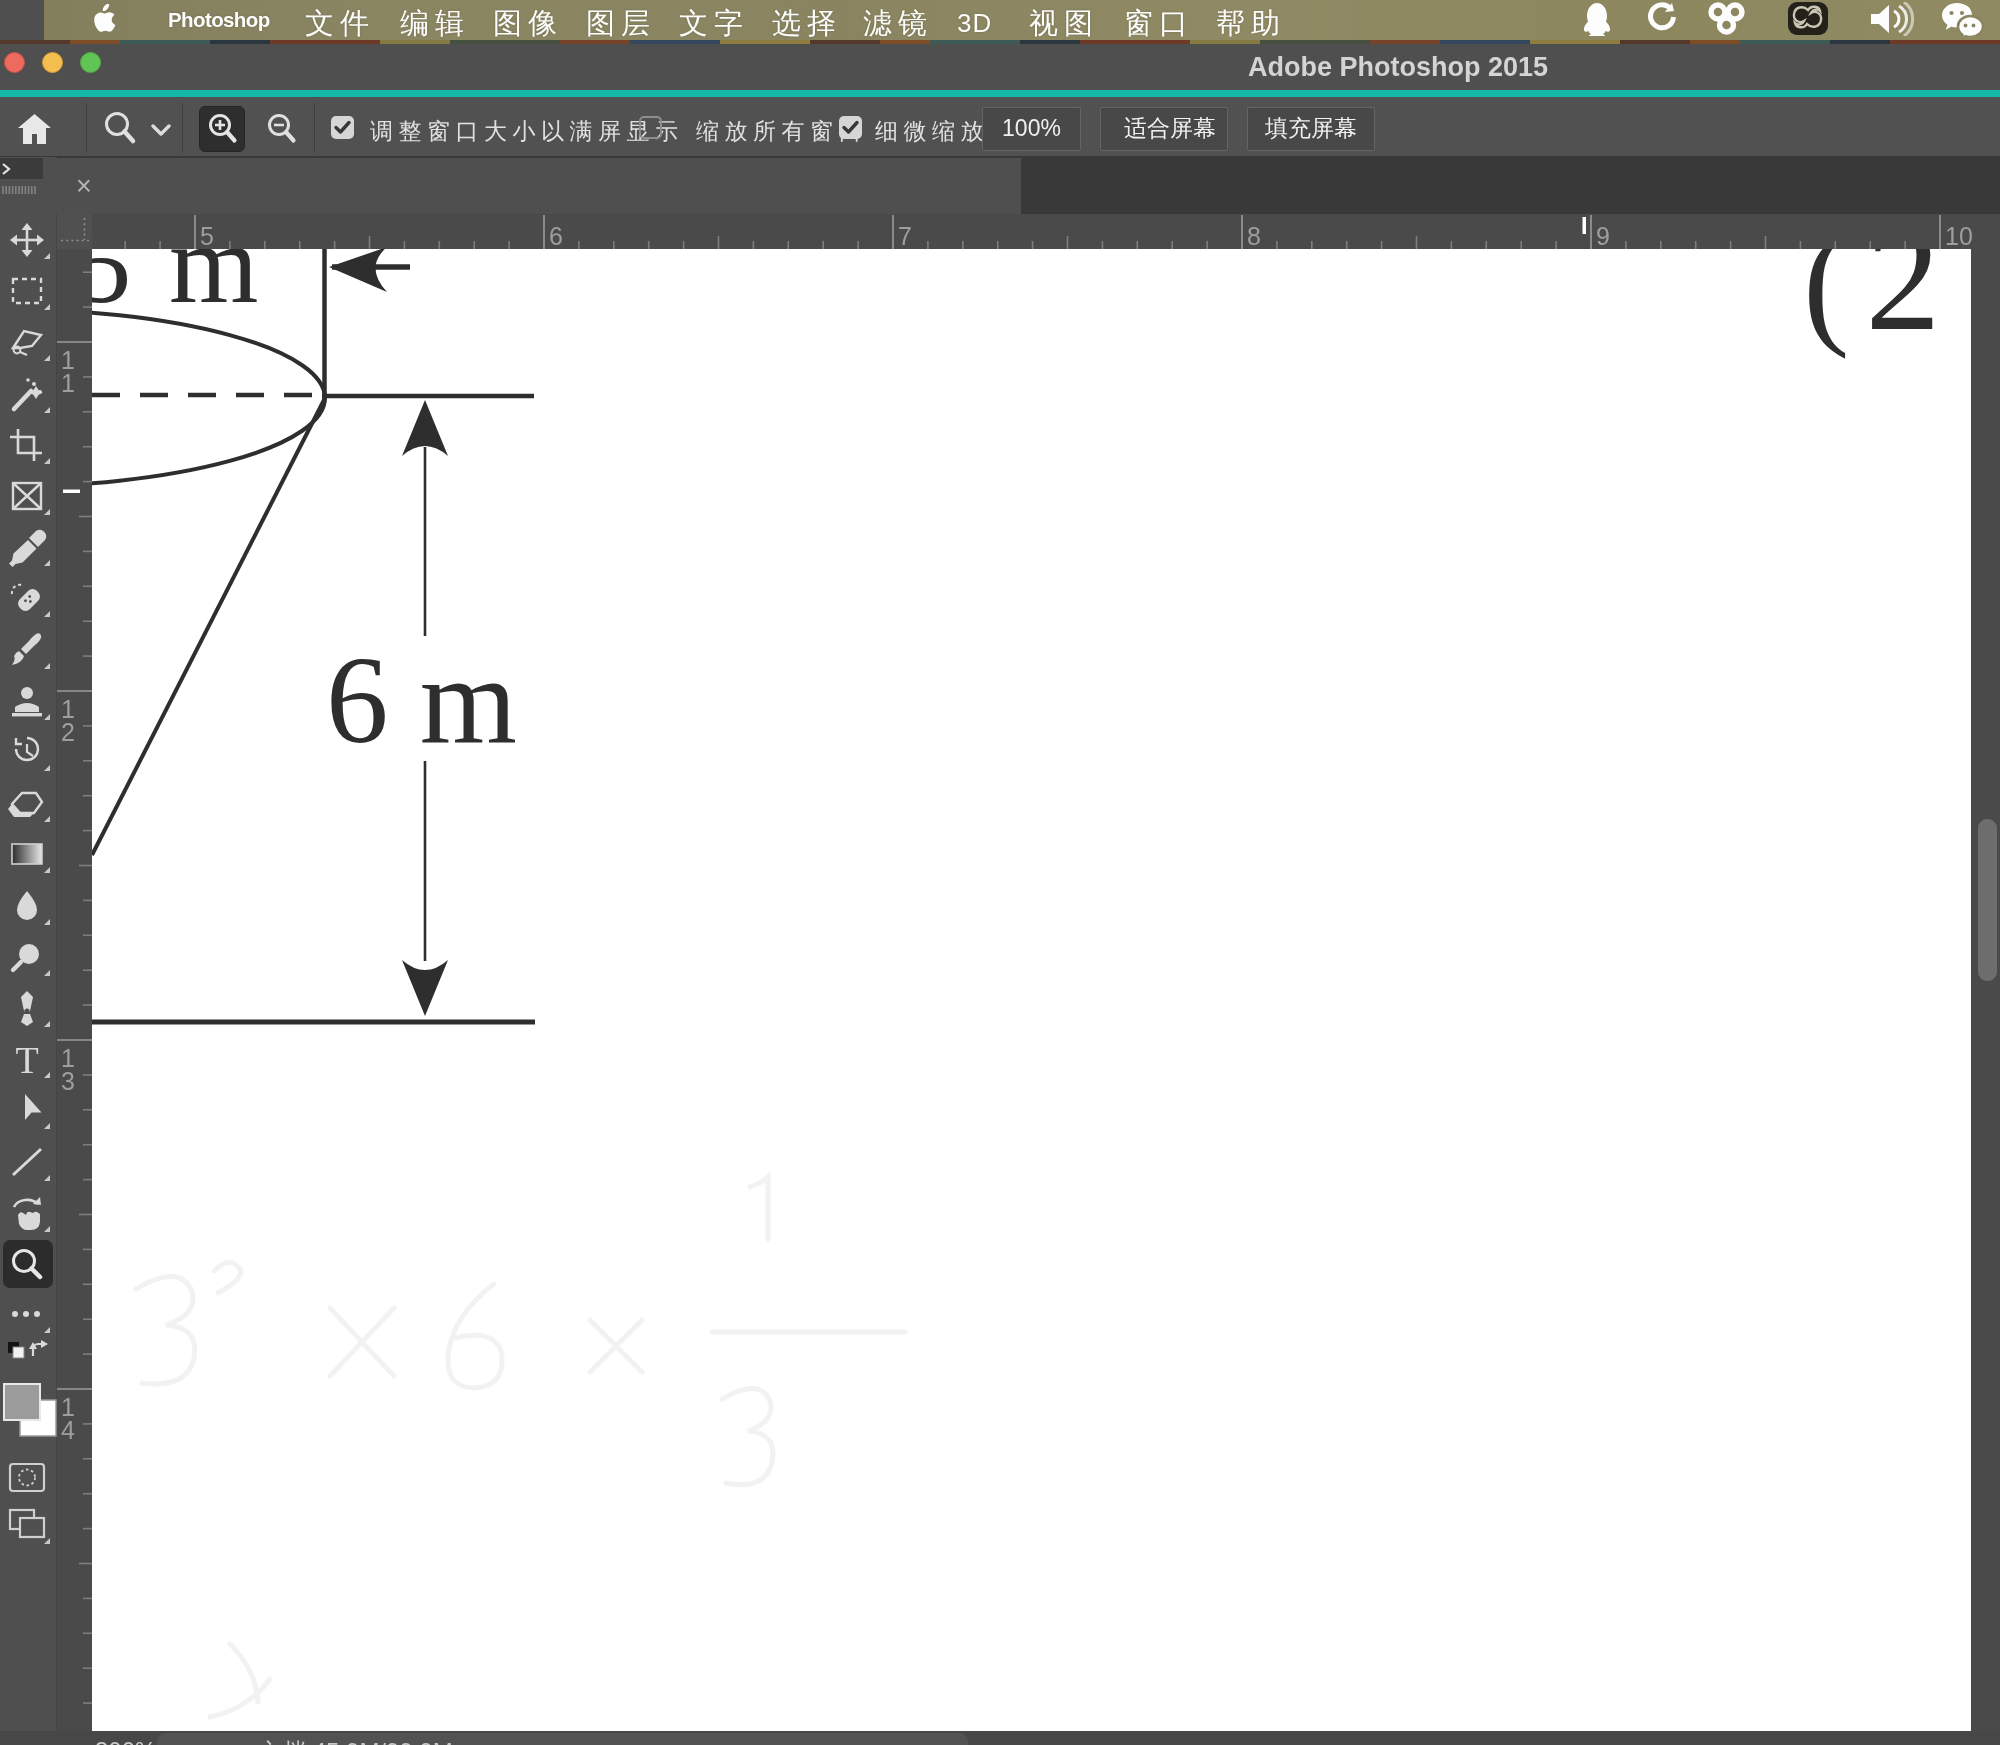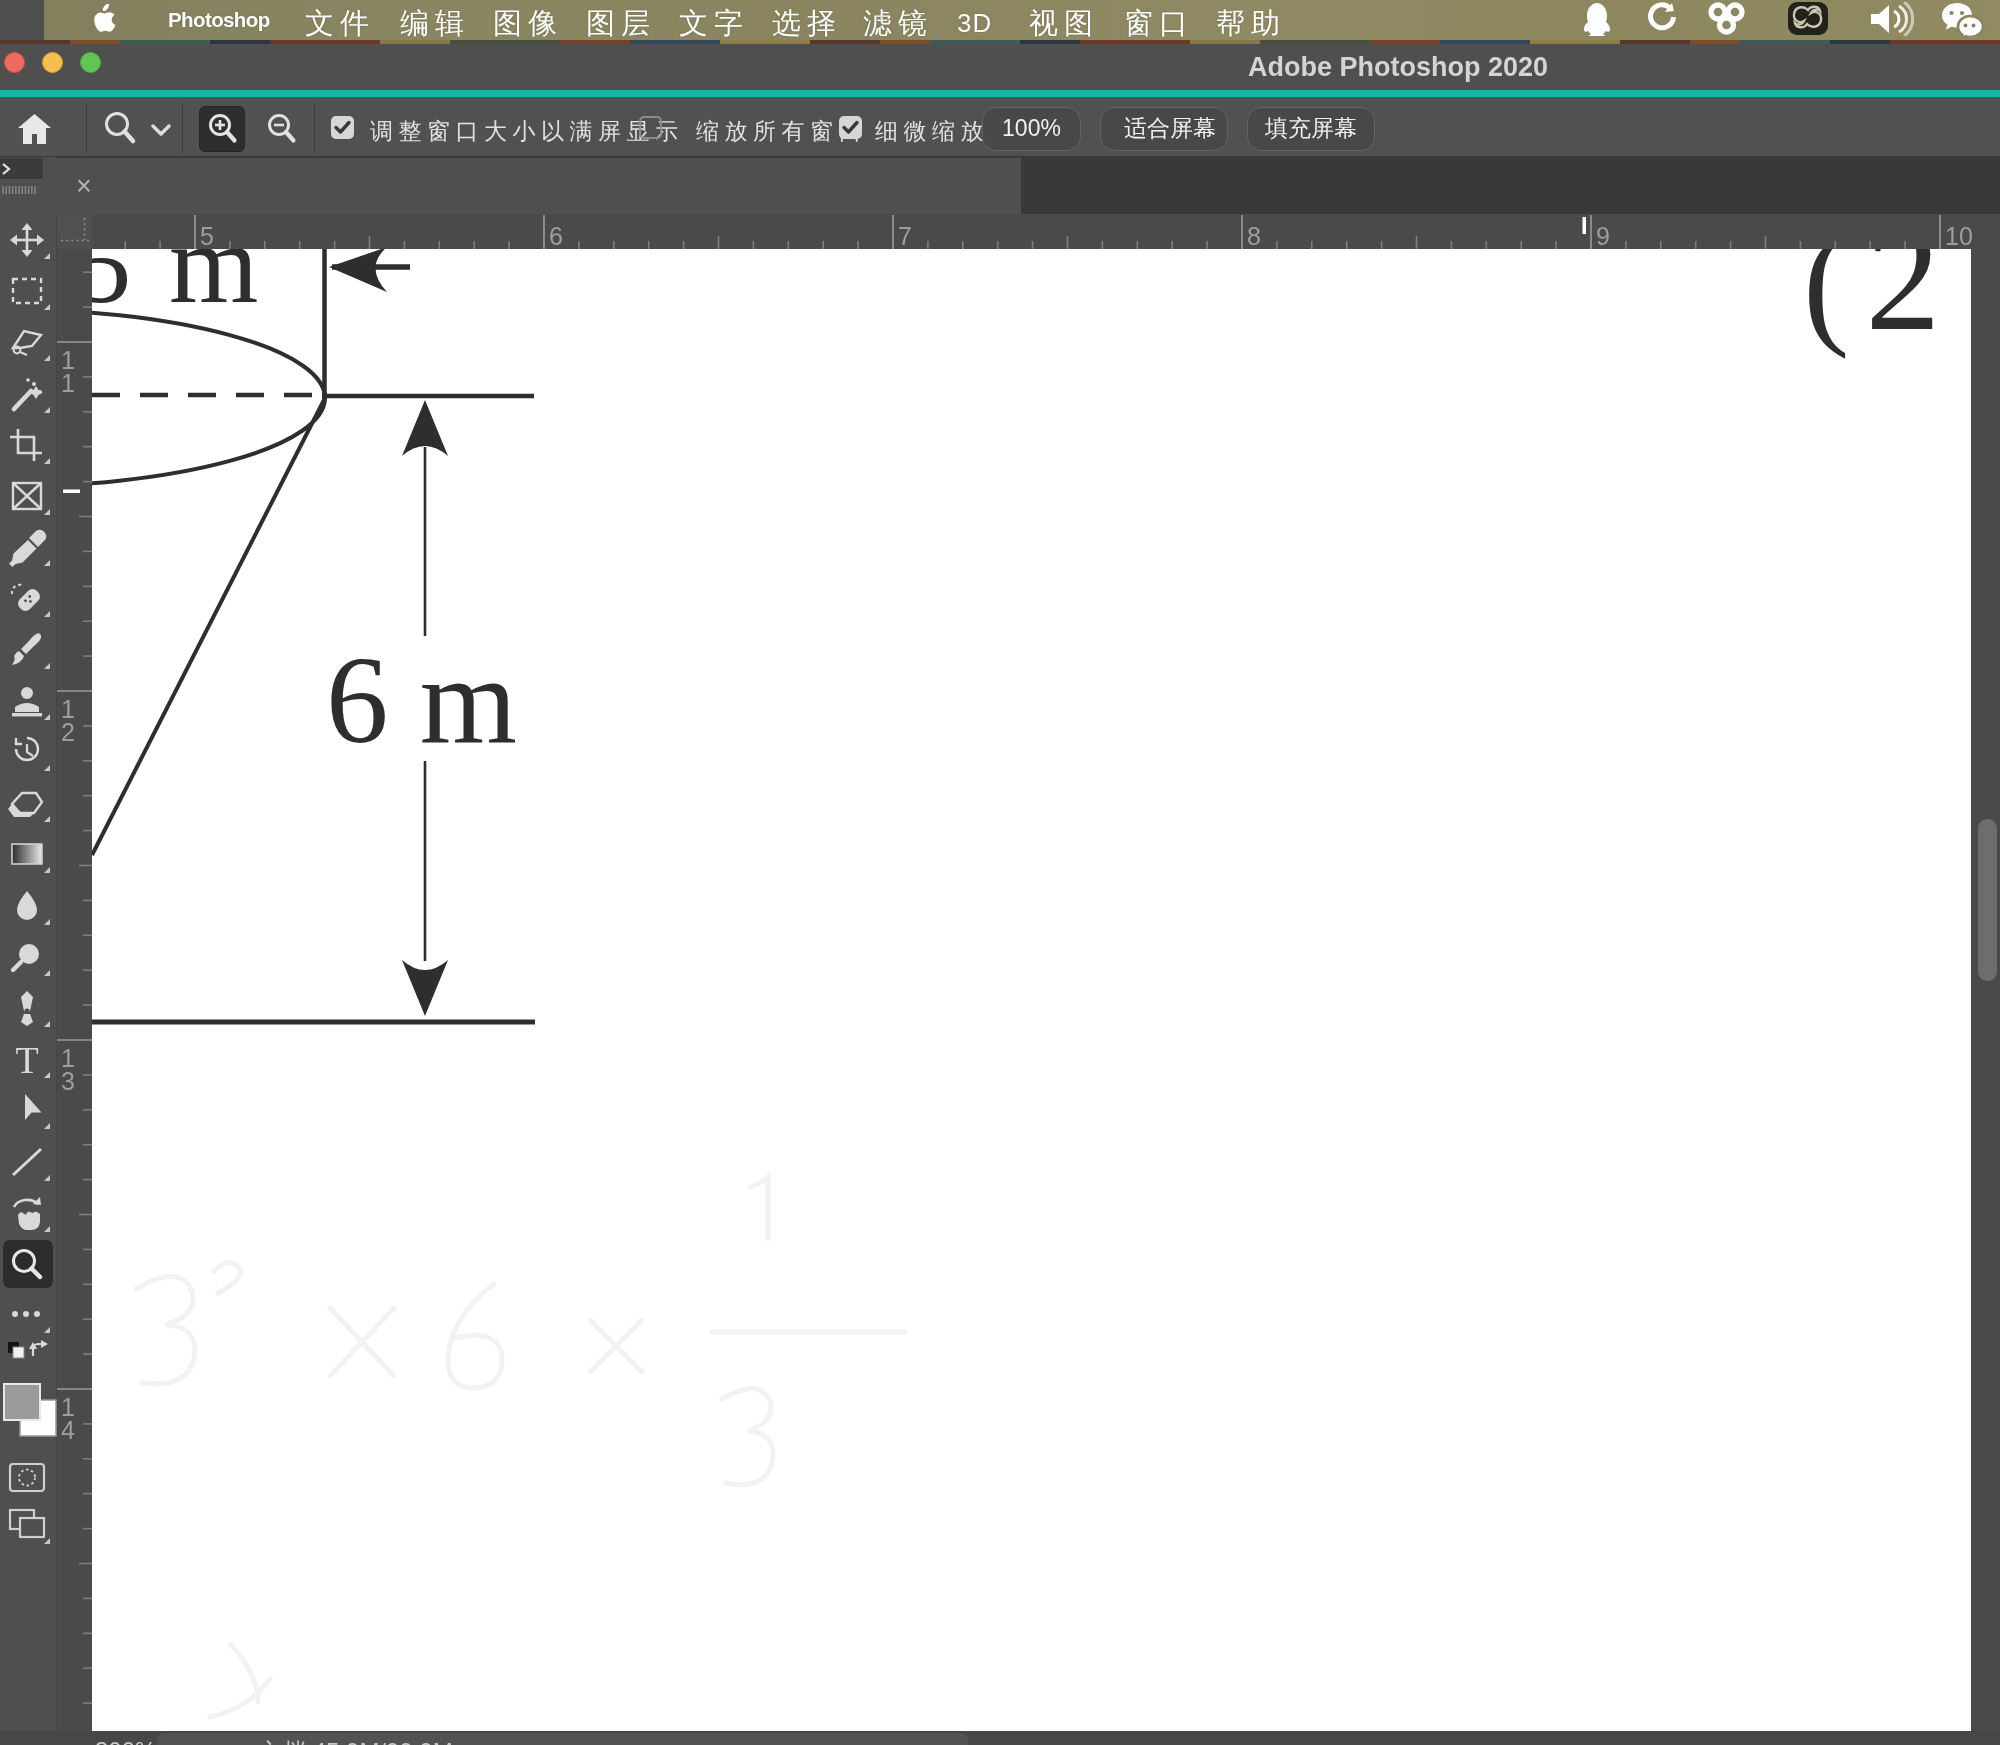--- a/index.html
+++ b/index.html
@@ -14,21 +14,21 @@
   #titlebar{left:0;top:44px;width:2000px;height:46px;background:#4f4f4f;}
   .tl{position:absolute;top:8px;width:21px;height:21px;border-radius:50%;}
   #title{position:absolute;left:1248px;top:8px;width:300px;text-align:center;color:#d4d4d4;
     font-size:27px;font-weight:bold;white-space:nowrap;}
   #optionsbar{left:0;top:90px;width:2000px;height:66px;background:#515151;border-top:7px solid #14b8a6;box-sizing:border-box;}
   .osep{position:absolute;top:6px;width:1px;height:50px;background:#3e3e3e;}
   .cklabel{position:absolute;top:19px;font-size:23px;color:#e0e0e0;white-space:nowrap;letter-spacing:5.5px;}
   .ckbox{position:absolute;top:19px;width:23px;height:23px;border-radius:5px;}
   .ckon{background:#d6d6d6;}
   .ckoff{border:2px solid #8d8d8d;box-sizing:border-box;}
-  .obtn{position:absolute;top:10px;height:44px;border:1px solid #646464;border-radius:14px;
+  .obtn{position:absolute;top:10px;height:44px;border:1px solid #646464;border-radius:2px;
     box-sizing:border-box;background:#484848;color:#f0f0f0;font-size:23px;text-align:center;line-height:41px;}
   #tabstrip{left:0;top:156px;width:2000px;height:58px;background:#393939;}
   #toolhead{position:absolute;left:0;top:1px;width:57px;height:57px;background:#4f4f4f;}
   #toolhead .dk{position:absolute;left:0;top:1px;width:43px;height:21px;background:#3b3b3b;}
   #tab{position:absolute;left:57px;top:2px;width:964px;height:56px;background:#4f4f4f;}
   #tab .x{position:absolute;left:19px;top:13px;font-size:27px;color:#b4b4b4;}
   #tab .t{position:absolute;left:55px;top:10px;font-size:26px;color:#e8e8e8;white-space:nowrap;letter-spacing:1.6px;}
   #hruler{left:57px;top:214px;width:1943px;height:35px;background:#4a4a4a;}
   #vruler{left:57px;top:249px;width:35px;height:1482px;background:#4a4a4a;}
   #toolbar{left:0;top:214px;width:57px;height:1531px;background:#4f4f4f;border-right:1px solid #454545;box-sizing:border-box;}
@@ -93,21 +93,21 @@
         <text x="15" y="26" text-anchor="middle" font-size="26" font-weight="bold" fill="#6b6747" font-family="Liberation Sans,sans-serif">A</text>
       </g>
     </g>
   </svg>
 </div>
 <div class="abs" id="sliver"></div>
 <div class="abs" id="titlebar">
   <div class="tl" style="left:3.5px;background:#ed6a5e;border:1px solid #ce5347;box-sizing:border-box;"></div>
   <div class="tl" style="left:41.5px;background:#f5bf4f;border:1px solid #d6a13d;box-sizing:border-box;"></div>
   <div class="tl" style="left:79.5px;background:#61c555;border:1px solid #58a942;box-sizing:border-box;"></div>
-  <div id="title">Adobe Photoshop 2020</div>
+  <div id="title">Adobe Photoshop 2015</div>
 </div>
 <div class="abs" id="optionsbar">
   <svg class="abs" style="left:16px;top:14px" width="37" height="37" viewBox="0 0 37 37">
     <path fill="#e8e8e8" d="M18.5 3 2 17h5v16h9v-10h5v10h9V17h5z"></path>
   </svg>
   <div class="osep" style="left:86px;"></div>
   <svg class="abs" style="left:101px;top:13px" width="70" height="38" viewBox="0 0 70 38">
     <circle cx="16" cy="14" r="10.5" fill="none" stroke="#e0e0e0" stroke-width="3"></circle>
     <line x1="23.5" y1="21.5" x2="32" y2="31" stroke="#e0e0e0" stroke-width="4.5" stroke-linecap="round"></line>
     <path d="M52 16 l8 8 8-8" fill="none" stroke="#dcdcdc" stroke-width="3.4" stroke-linecap="round" stroke-linejoin="round"></path>

